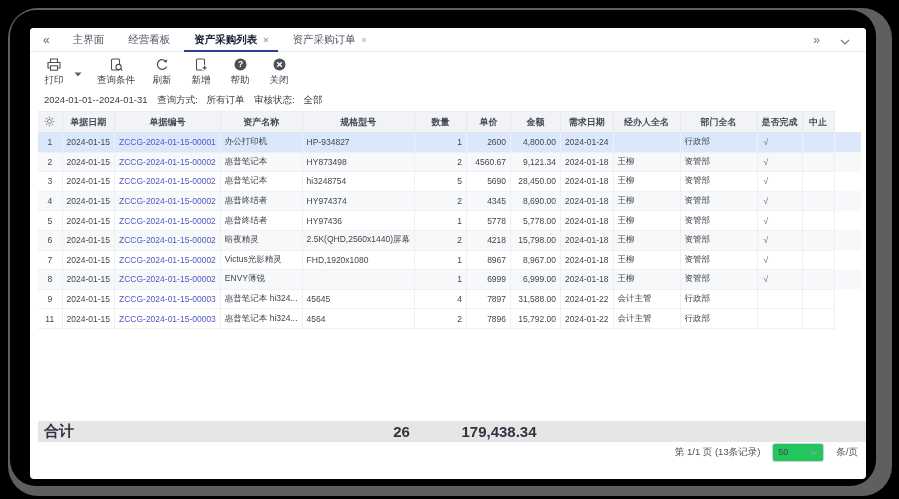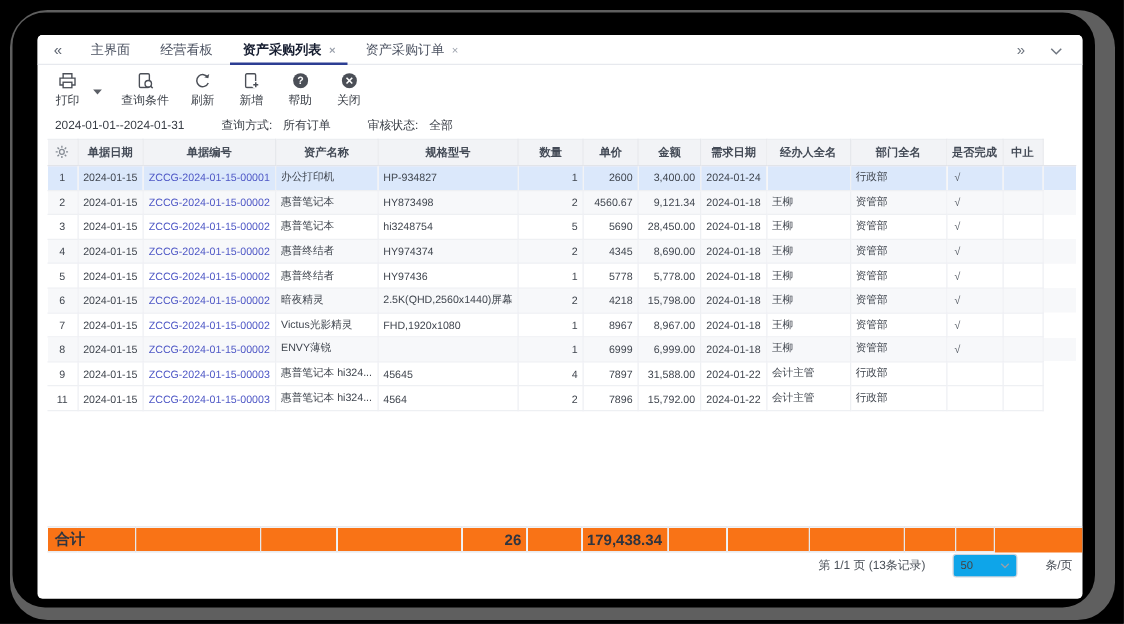--- a/index.html
+++ b/index.html
@@ -23,49 +23,49 @@
   
   .toolbar{position:absolute;left:12px;top:28px;height:34px;display:flex;align-items:flex-start;gap:15px;}
   .tbtn{display:flex;flex-direction:column;align-items:center;gap:3px;min-width:24px;cursor:pointer;padding-top:2px;}
   .tbtn .lbl{font-size:9.5px;color:#3a3f47;white-space:nowrap;}
   .tbtn svg{display:block;}
   .caret{align-self:flex-start;margin-top:7px;margin-left:-7px;cursor:pointer;}
 
   
   .filterline{position:absolute;left:14px;top:66px;font-size:9.5px;color:#383d45;white-space:nowrap;}
   .filterline span{margin-right:6px;}
-  .filterline .seg{margin-left:21px;}
+  .filterline .seg{margin-left:1px;}
 
   
   .grid{position:absolute;left:8px;top:83px;}
   table{border-collapse:collapse;table-layout:fixed;}
   th,td{padding:0 4px;overflow:hidden;white-space:nowrap;font-weight:normal;}
   thead th{background:#f2f3f6;height:20px;font-size:9px;font-weight:bold;color:#434a56;text-align:center;
     border-right:1px solid #e6e8ec;border-bottom:1px solid #e2e4e9;border-top:1px solid #eceef1;}
   thead th.nob{border-right:none;}
   tbody td{height:18.6px;font-size:8.5px;color:#40464f;border-right:1px solid #eef0f3;border-bottom:1px solid #eef0f3;}
   tbody td.nob{border-right:none;border-bottom:none;}
   tbody tr.even td{background:#f7f8fa;}
   tbody tr.selected td{background:#dbe8fb;}
   td.r,th.r{text-align:right;}
   td.c,th.c{text-align:center;}
   a.doclink{color:#4f58c6;text-decoration:none;}
   td.done{padding-left:6px;color:#5a6068;}
 
   
   .totals{position:absolute;left:8px;top:393px;}
-  .totals td{height:19px;font-size:12px;font-weight:bold;color:#2f3540;background:#f97316;
+  .totals td{height:19px;font-size:15px;font-weight:bold;color:#2f3540;background:#e5e5e5;
     border-top:1px solid #e3e5e9;border-bottom:1px solid #e3e5e9;border-right:1px solid #e6e8ec;padding:0 4px;white-space:nowrap;}
   .totals td.nob{border-right:none;}
 
   
-  .pager{position:absolute;right:8px;top:414px;height:20px;display:flex;align-items:center;gap:22px;
+  .pager{position:absolute;right:8px;top:414px;height:20px;display:flex;align-items:center;gap:12px;
     font-size:9.5px;color:#4a5058;}
   .psel{display:inline-flex;align-items:center;justify-content:space-between;width:40px;height:17px;
-    border:1px solid #d0d5dd;border-radius:3px;background:#0ea5e9;padding:0 5px;font-size:9px;color:#444;cursor:pointer;}
+    border:1px solid #d0d5dd;border-radius:3px;background:#22c55e;padding:0 5px;font-size:9px;color:#444;cursor:pointer;}
 </style>
 </head>
 <body>
 
 <div class="stage">
   <div class="shadow"></div>
   <div class="frame"></div>
   <div class="window">
 
     <div class="tabbar">
@@ -217,21 +217,21 @@
           </thead>
           <tbody>
             <tr class="selected">
               <td class="c">1</td>
               <td>2024-01-15</td>
               <td><a class="doclink" href="#">ZCCG-2024-01-15-00001</a></td>
               <td>办公打印机</td>
               <td>HP-934827</td>
               <td class="r">1</td>
               <td class="r">2600</td>
-              <td class="r">3,400.00</td>
+              <td class="r">4,800.00</td>
               <td>2024-01-24</td>
               <td></td>
               <td>行政部</td>
               <td class="done">√</td>
               <td></td>
               <td class="nob" style="background: rgb(219, 232, 251);"></td>
             </tr>
             <tr class="even">
               <td class="c">2</td>
               <td>2024-01-15</td>

